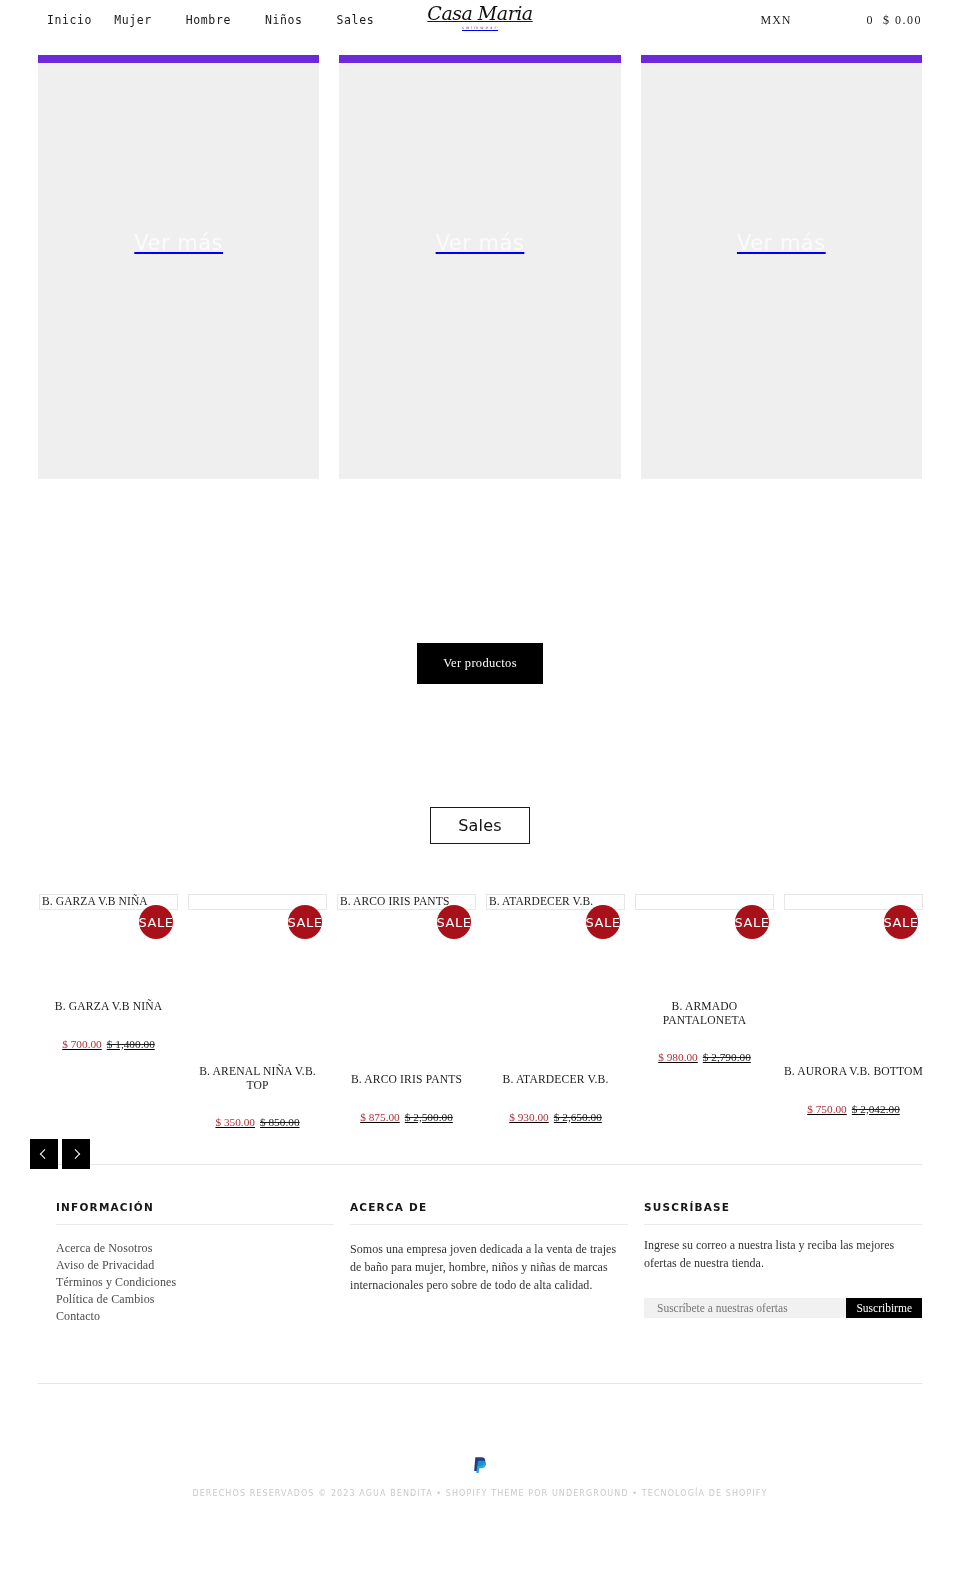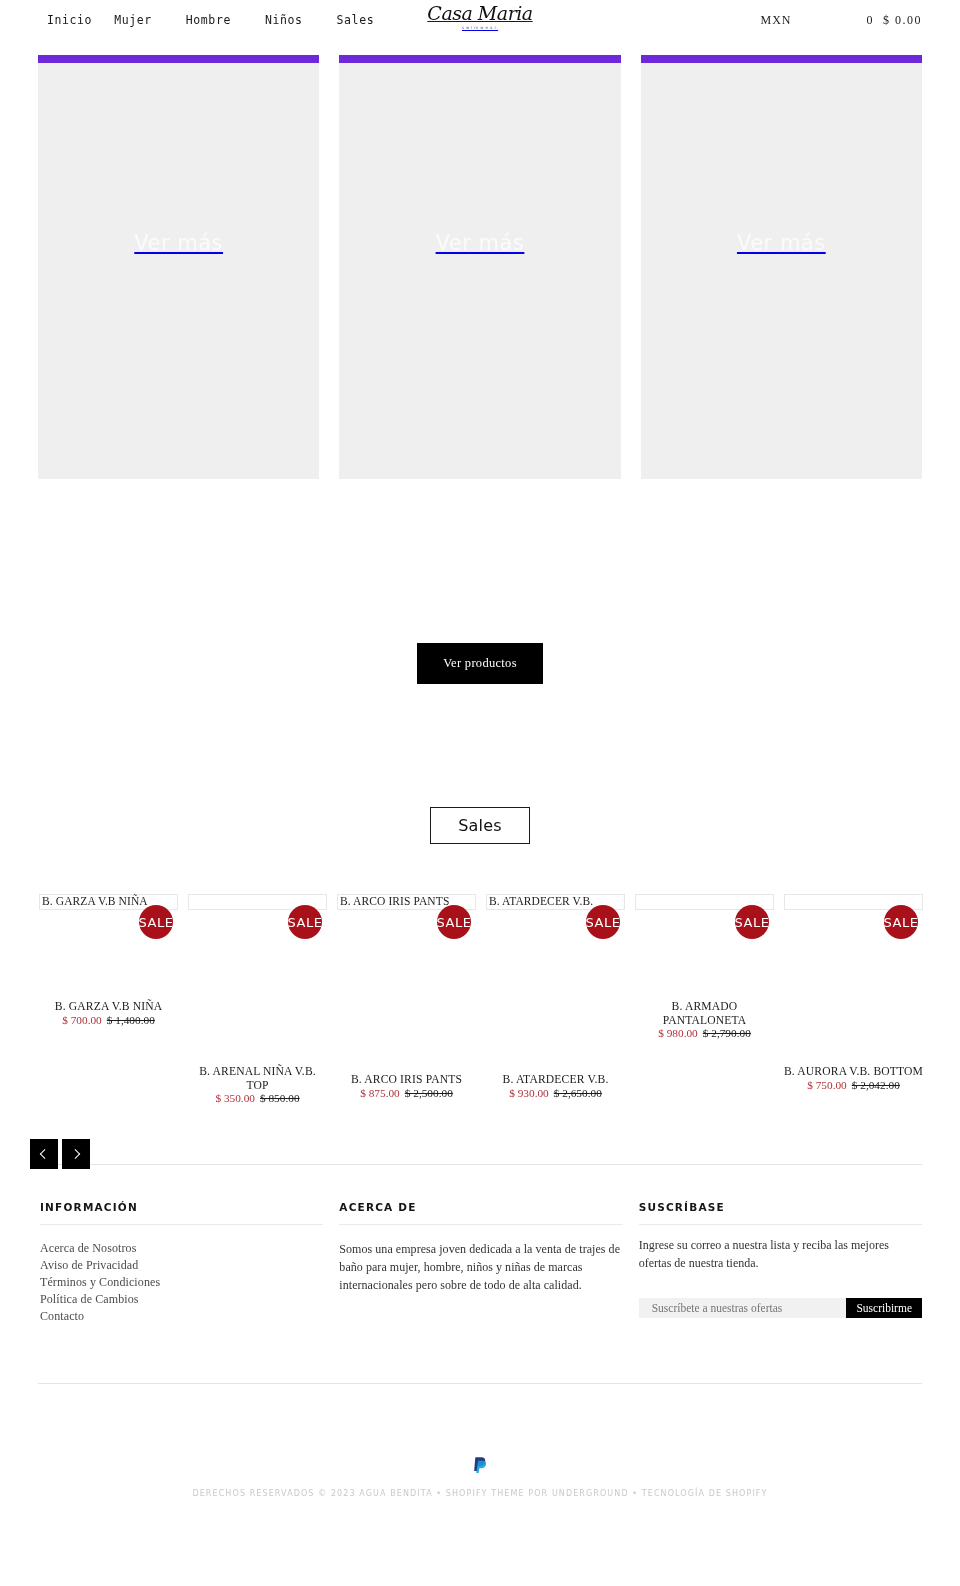--- a/index.html
+++ b/index.html
@@ -151,24 +151,25 @@
   }
   .prod-info { text-align: center; padding: 0 4px; }
   .prod-name {
     font-family: "Liberation Serif", serif;
     font-size: 11.6px;
     color: #1d1d1d;
     line-height: 1.18;
     letter-spacing: 0.15px;
   }
   .prod-prices {
-    margin-top: 0;
+    margin-top: 24px;
     font-family: "Liberation Serif", serif;
     font-size: 11.3px;
     white-space: nowrap;
+    text-decoration: underline;
   }
   .price-sale { color: #b1313a; margin-right: 5px; }
   .price-old { color: #1d1d1d; text-decoration: line-through; }
 
   .carousel-nav {
     position: absolute;
     left: 30px; bottom: -5px;
     display: flex; gap: 4px;
   }
   .car-btn {
@@ -185,21 +186,21 @@
   .car-prev::after { transform: translate(-40%,-50%) rotate(-135deg); }
   .car-next::after { transform: translate(-60%,-50%) rotate(45deg); }
 
   
   .footer-divider {
     border-top: 1px solid #e4e4e4;
     margin: 0 38px;
   }
   .footer {
     display: flex;
-    padding: 36px 38px 0 40px;
+    padding: 36px 38px 0 56px;
     gap: 16px;
   }
   .f-col { flex: 1; }
   .f-title {
     font-family: "DejaVu Sans", sans-serif;
     font-size: 10.5px;
     font-weight: bold;
     letter-spacing: 1.2px;
     color: #161616;
     padding-bottom: 11px;

